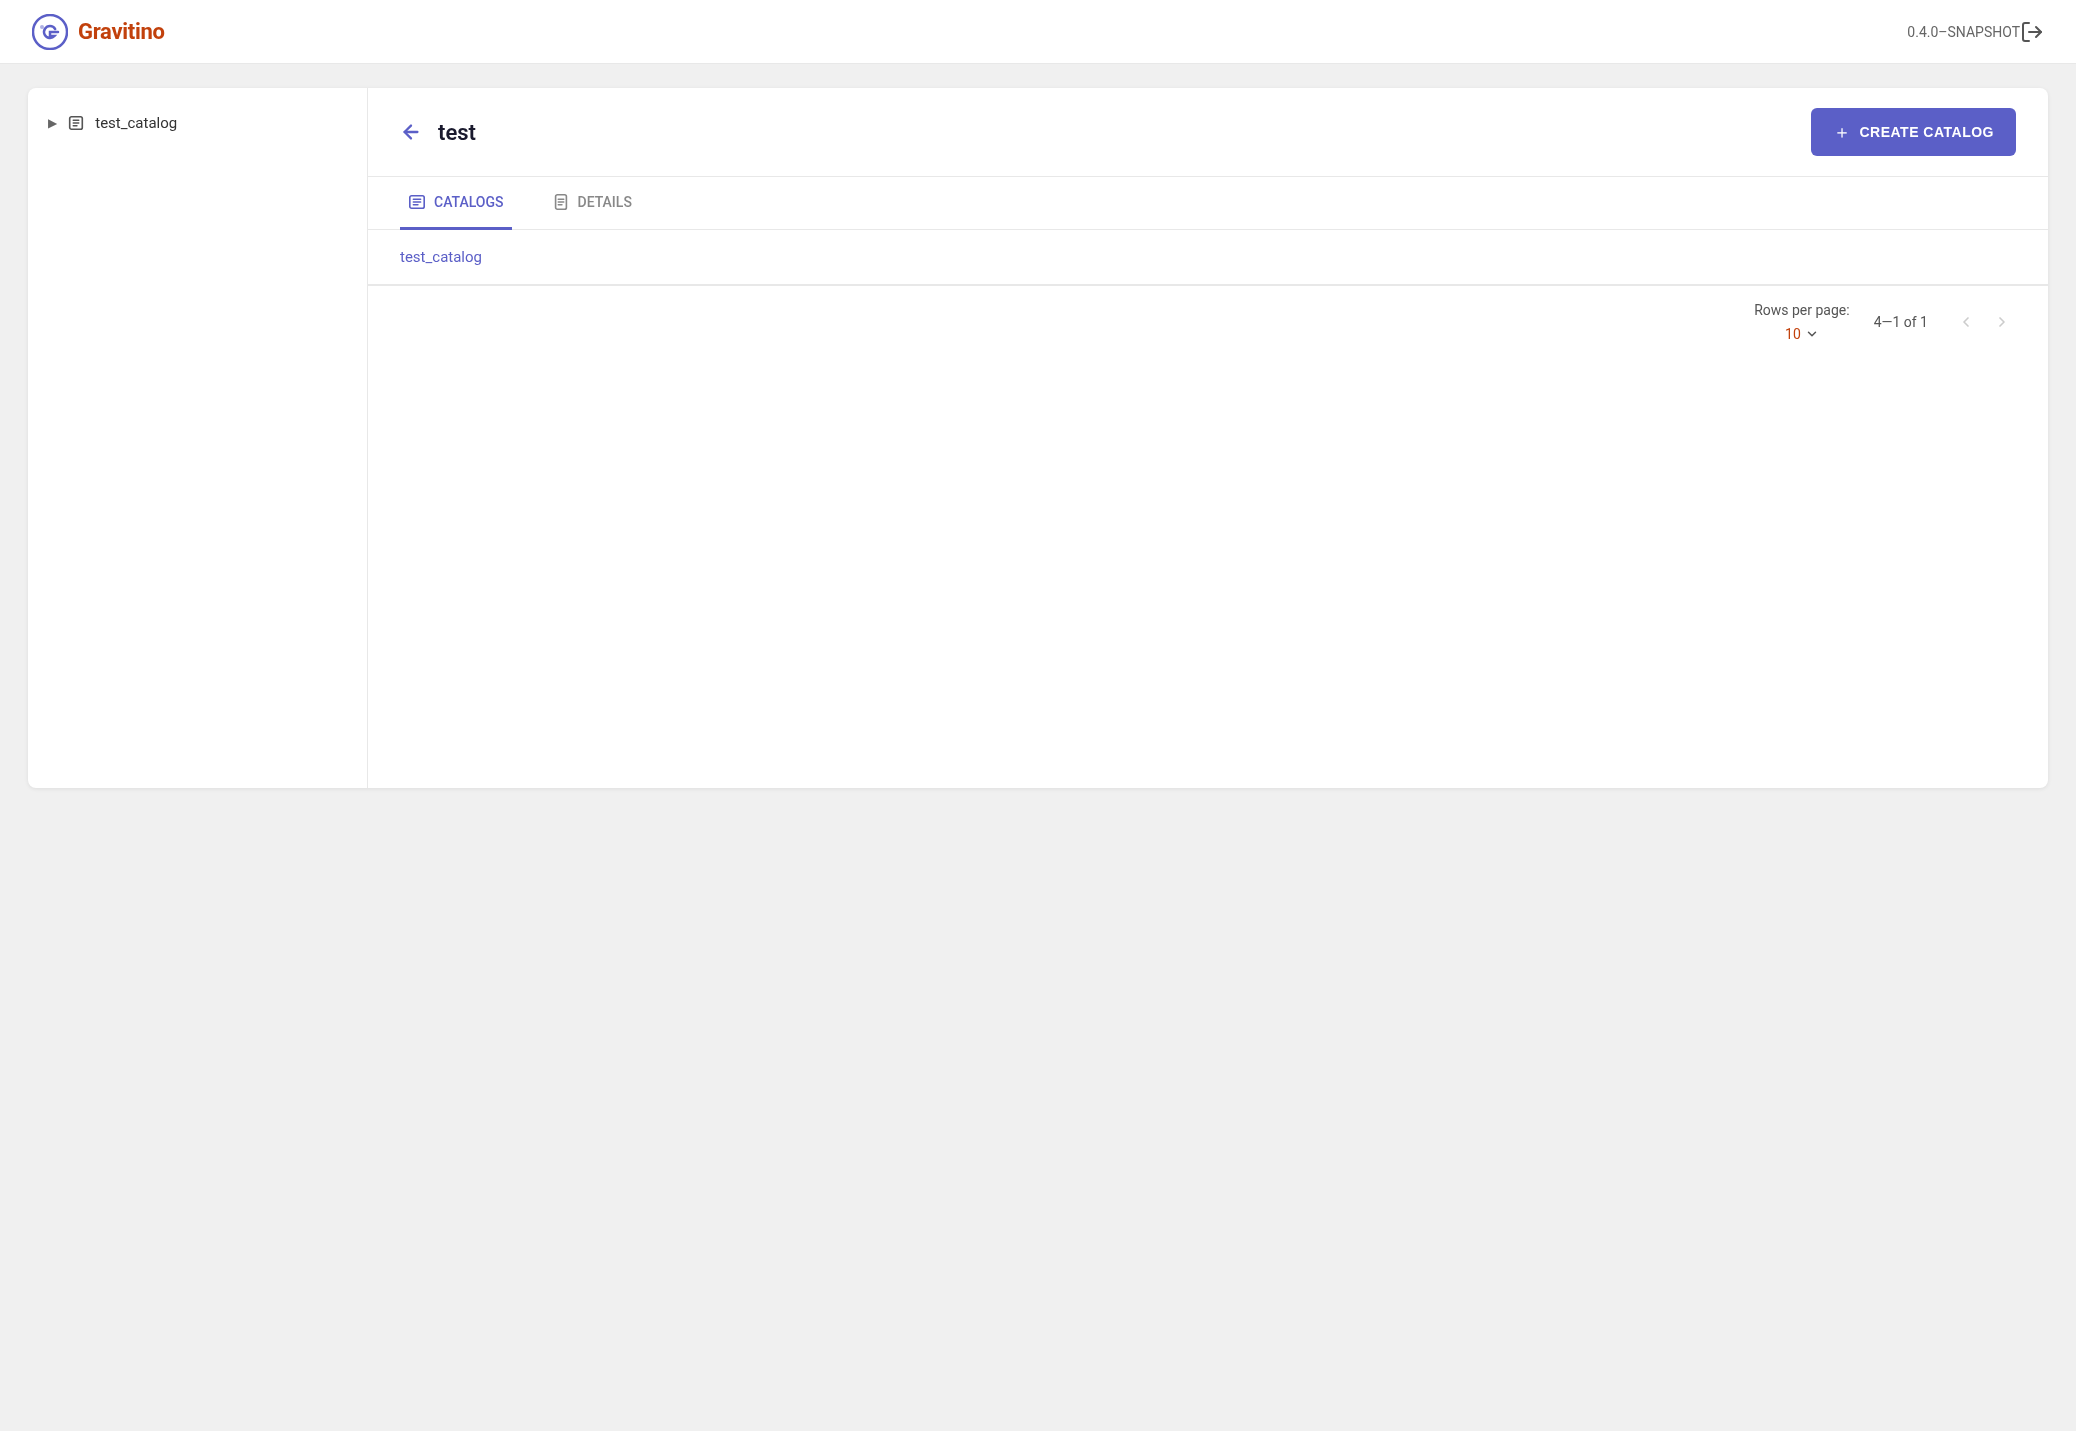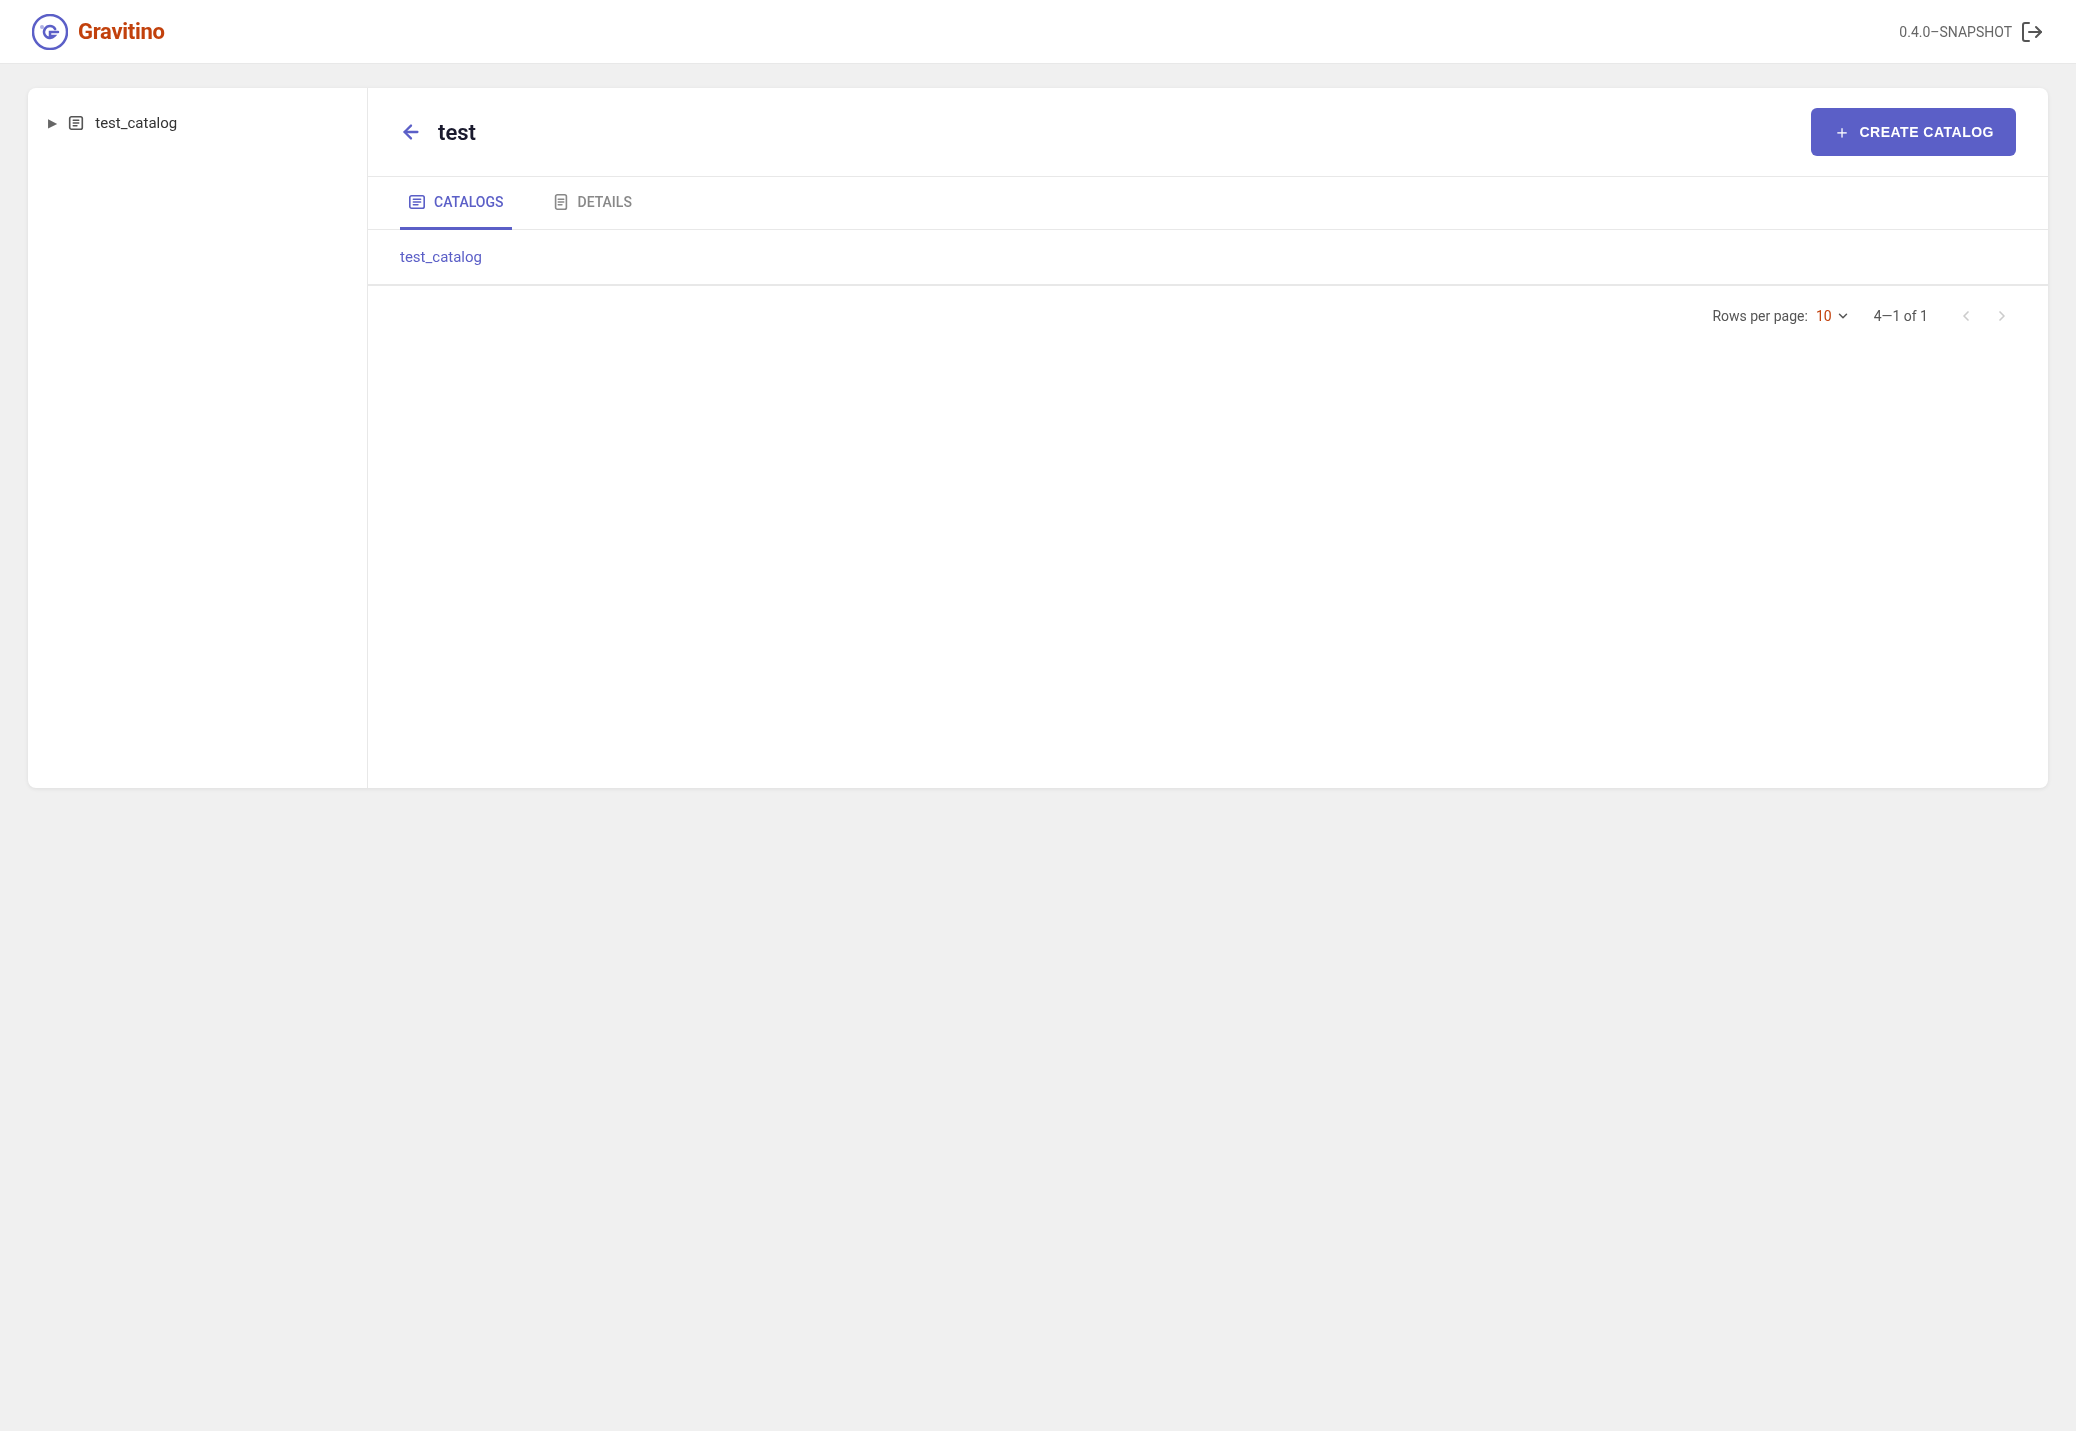--- a/index.html
+++ b/index.html
@@ -31,21 +31,21 @@
     }
     .logo-text {
       font-size: 22px;
       font-weight: 700;
       color: #c2410c;
       letter-spacing: -0.3px;
     }
     .header-right {
       display: flex;
       align-items: center;
-      gap: 8px;
+      gap: 0;
     }
     .version-text {
       font-size: 14px;
       color: #666;
     }
     .logout-icon {
       width: 24px;
       height: 24px;
       cursor: pointer;
       color: #555;
@@ -202,20 +202,21 @@
       padding: 16px 32px;
       gap: 24px;
       border-top: 1px solid #e8e8e8;
     }
     .rows-per-page {
       display: flex;
       align-items: center;
       gap: 8px;
       font-size: 14px;
       color: #555;
+      flex-direction: column;
     }
     .rows-per-page-select {
       display: flex;
       align-items: center;
       gap: 4px;
       font-size: 14px;
       color: #c2410c;
       cursor: pointer;
     }
     .pagination-info {

